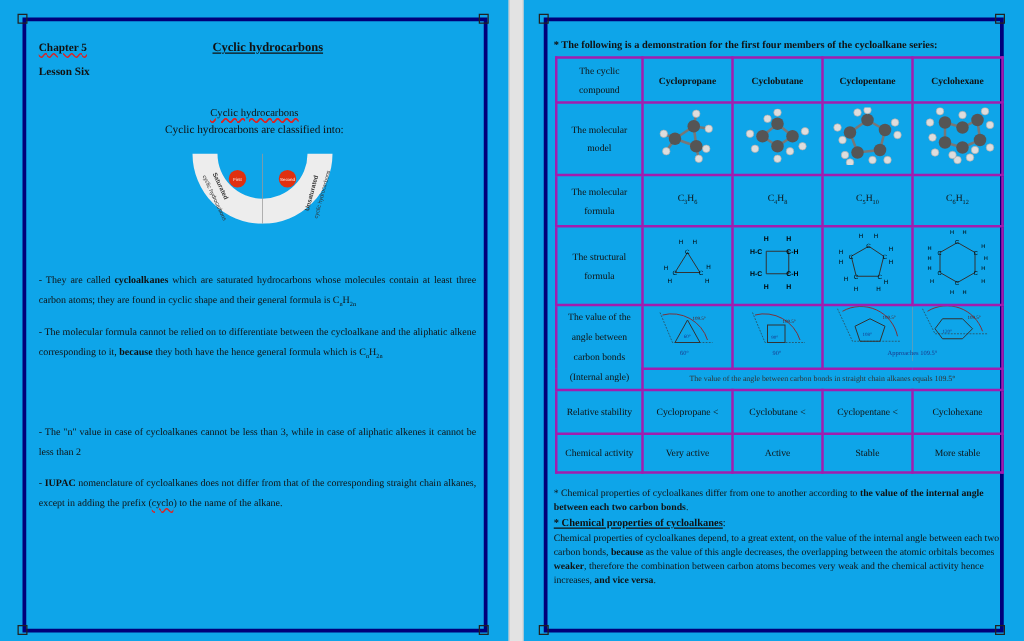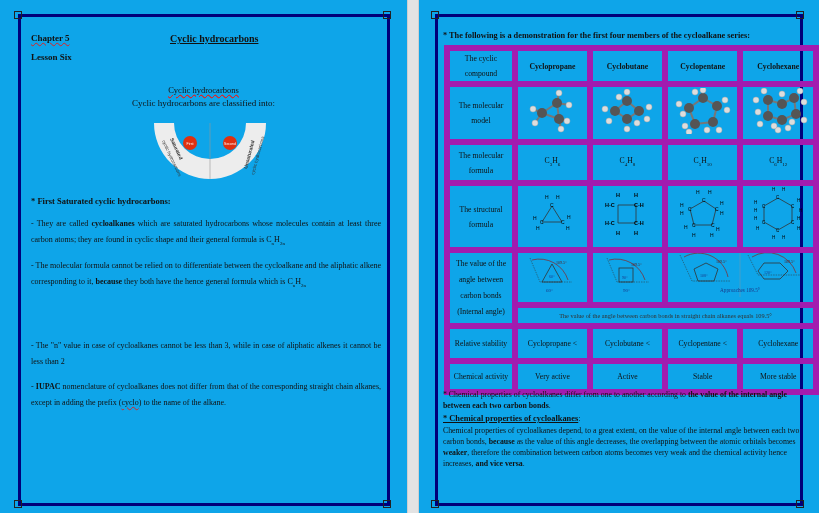--- a/index.html
+++ b/index.html
@@ -30,21 +30,21 @@
   .para { left:31px; width:350px; white-space:normal; font-size:8px; line-height:16px; text-align:justify; }
   .para b { font-weight:bold; }
   .wavy { text-decoration:underline wavy #d22; text-decoration-thickness:1px; }
 
   
   .diagram { position:absolute; left:150px; top:119px; width:120px; height:60px; }
 
   
   .intro { left:443px; top:31px; font-size:8.3px; font-weight:bold; }
   table.cyc { position:absolute; left:444px; top:45px; border-collapse:collapse; table-layout:fixed; font-size:7.7px; }
-  table.cyc td { border:6px solid #a21caf; text-align:center; vertical-align:middle; padding:0 2px; line-height:15px; }
+  table.cyc td { border:2px solid #a21caf; text-align:center; vertical-align:middle; padding:0 2px; line-height:15px; }
   table.cyc td.rh { width:63px; }
   table.cyc td.c { width:66px; }
   .hd { font-weight:bold; }
   .sub { font-size:5px; }
   .note { color:#333; font-size:6.3px; line-height:12px; }
   .bottom { left:443px; width:357px; white-space:normal; font-size:7.8px; line-height:11px; }
   .bottom b { font-weight:bold; }
 </style>
 </head>
 <body>
@@ -68,21 +68,20 @@
     <circle cx="40" cy="24" r="7" fill="#e03010"></circle>
     <circle cx="80" cy="24" r="7" fill="#e03010"></circle>
     <text x="40" y="26" font-size="3.5" fill="#fff" text-anchor="middle" font-family="Liberation Sans, sans-serif">First</text>
     <text x="80" y="26" font-size="3.5" fill="#fff" text-anchor="middle" font-family="Liberation Sans, sans-serif">Second</text>
     <text transform="translate(20,20) rotate(65)" font-size="5" font-weight="bold" fill="#333" font-family="Liberation Sans, sans-serif">Saturated</text>
     <text transform="translate(12,22) rotate(65)" font-size="4.5" fill="#333" font-family="Liberation Sans, sans-serif">cyclic hydrocarbons</text>
     <text transform="translate(97,50) rotate(-75)" font-size="5" font-weight="bold" fill="#333" font-family="Liberation Sans, sans-serif">Unsaturated</text>
     <text transform="translate(104,56) rotate(-75)" font-size="4.5" fill="#333" font-family="Liberation Sans, sans-serif">cyclic hydrocarbons</text>
   </svg>
 
-  <div class="abs para" style="top:193px;font-weight:bold;font-size:8.5px;">* First Saturated cyclic hydrocarbons:</div>
   <div class="abs para" style="top:216px;"><span>- They are called </span><b>cycloalkanes</b><span> which are saturated hydrocarbons whose molecules contain at least three carbon atoms; they are found in cyclic shape and their general formula is C</span><sub class="sub">n</sub><span>H</span><sub class="sub">2n</sub></div>
   <div class="abs para" style="top:258px;"><span>- The molecular formula cannot be relied on to differentiate between the cycloalkane and the aliphatic alkene corresponding to it, </span><b>because</b><span> they both have the hence general formula which is C</span><sub class="sub">n</sub><span>H</span><sub class="sub">2n</sub></div>
   <div class="abs para" style="top:338px;">- The "n" value in case of cycloalkanes cannot be less than 3, while in case of aliphatic alkenes it cannot be less than 2</div>
   <div class="abs para" style="top:379px;"><span>- </span><b>IUPAC</b><span> nomenclature of cycloalkanes does not differ from that of the corresponding straight chain alkanes, except in adding the prefix (</span><span class="wavy">cyclo</span><span>) to the name of the alkane.</span></div>
 </div>
 
 <div class="gutter"></div>
 
 <div class="page" id="page-right">
   <div class="frame"></div>

